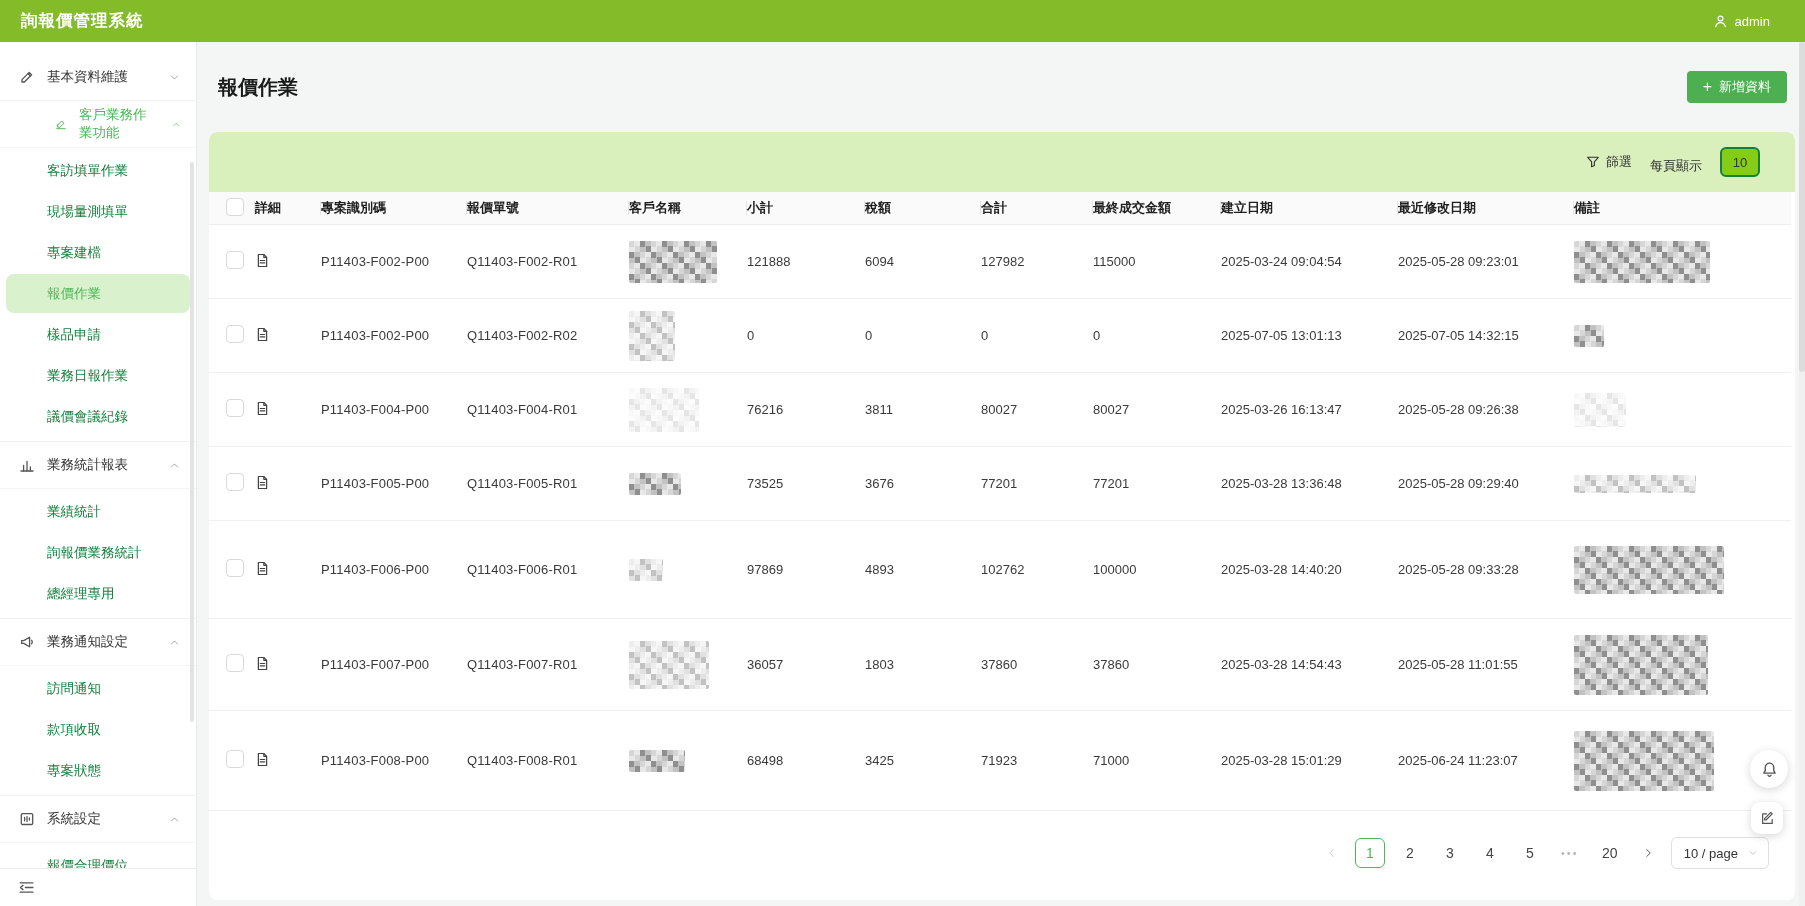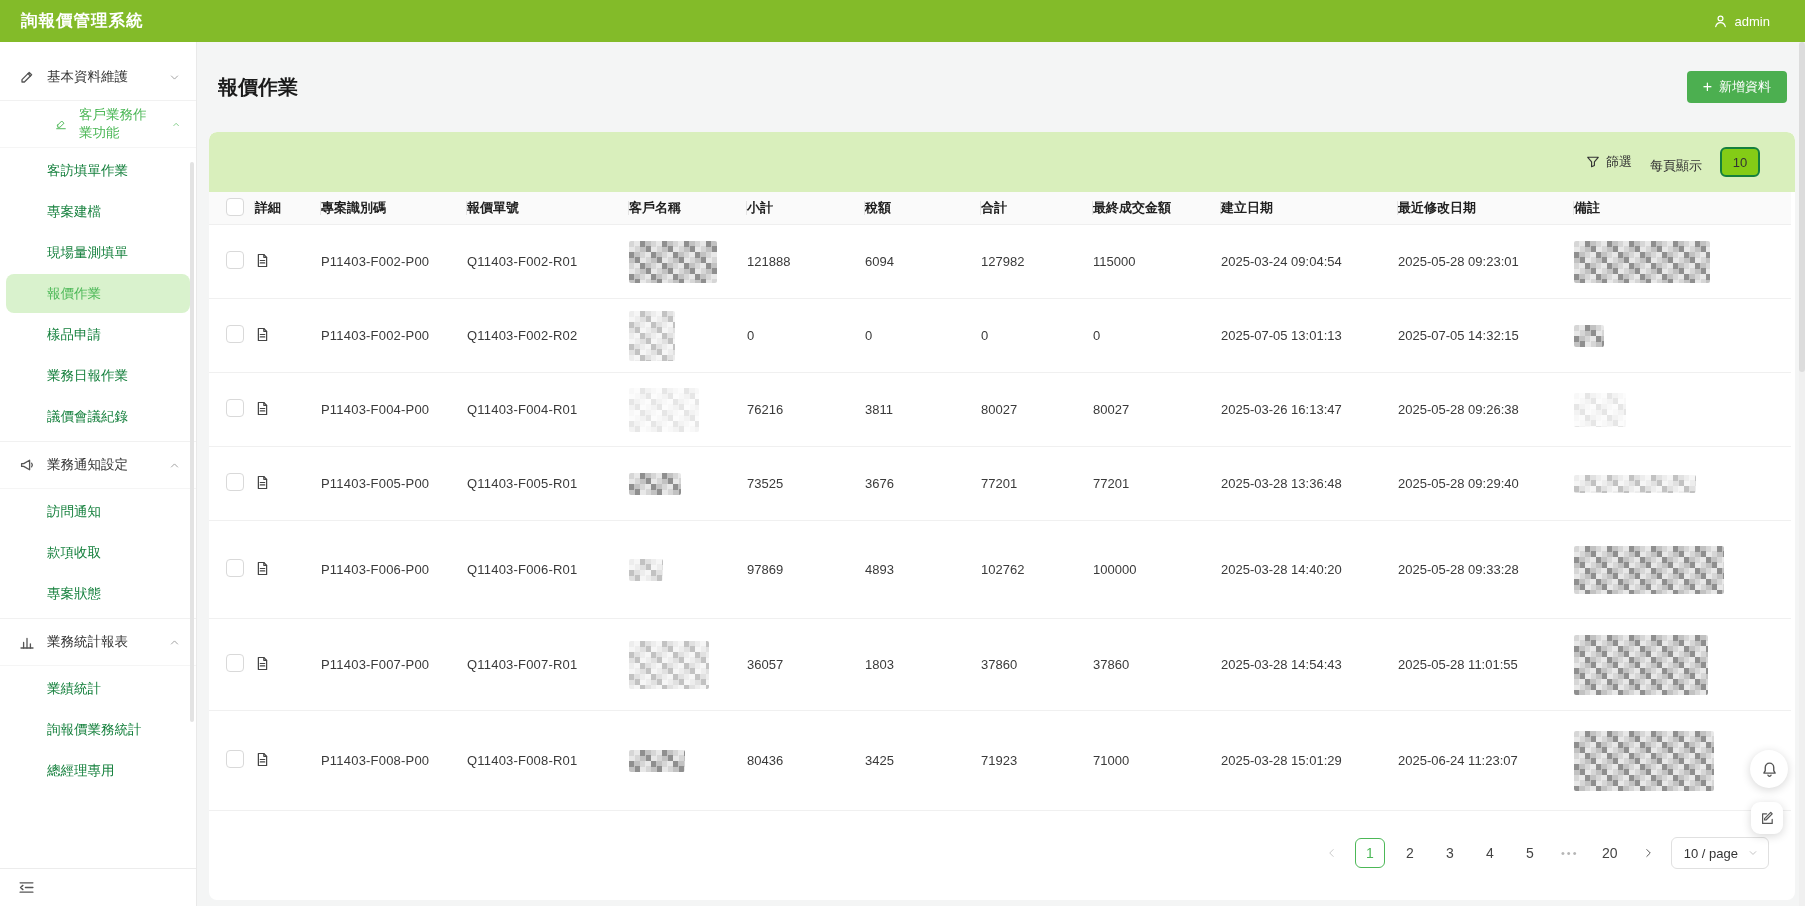--- a/index.html
+++ b/index.html
@@ -212,32 +212,53 @@
               </span>
               <span>客戶業務作業功能</span>
               <span class="chev" style="display: inline-flex;">
                 <svg viewBox="0 0 16 16" fill="none" stroke="currentColor" stroke-width="1.3" stroke-linecap="round" stroke-linejoin="round" width="100%" height="100%">
                   <path d="M3.5 10.2 8 5.7l4.5 4.5"></path>
                 </svg>
               </span>
             </div>
             <div class="submenu">
               <div class="sub-item">客訪填單作業</div>
+              <div class="sub-item">現場量測填單</div>
               <div class="sub-item">專案建檔</div>
-              <div class="sub-item">現場量測填單</div>
               <div class="sub-item active">報價作業</div>
               <div class="sub-item">樣品申請</div>
               <div class="sub-item">業務日報作業</div>
               <div class="sub-item">議價會議紀錄</div>
             </div>
           </div>
           <div class="menu-group bordered">
             <div class="group-row">
               <span class="gicon" style="display: inline-flex;">
                 <svg viewBox="0 0 16 16" fill="none" stroke="currentColor" stroke-width="1.3" stroke-linecap="round" stroke-linejoin="round" width="100%" height="100%">
+                  <path d="M2 14h12"></path>
+                  <path d="M4.6 14V8.4M8 14V4.4M11.4 14V9.8"></path>
+                </svg>
+              </span>
+              <span>業務統計報表</span>
+              <span class="chev" style="display: inline-flex;">
+                <svg viewBox="0 0 16 16" fill="none" stroke="currentColor" stroke-width="1.3" stroke-linecap="round" stroke-linejoin="round" width="100%" height="100%">
+                  <path d="M3.5 10.2 8 5.7l4.5 4.5"></path>
+                </svg>
+              </span>
+            </div>
+            <div class="submenu">
+              <div class="sub-item">業績統計</div>
+              <div class="sub-item">詢報價業務統計</div>
+              <div class="sub-item">總經理專用</div>
+            </div>
+          </div>
+          <div class="menu-group bordered">
+            <div class="group-row">
+              <span class="gicon" style="display: inline-flex;">
+                <svg viewBox="0 0 16 16" fill="none" stroke="currentColor" stroke-width="1.3" stroke-linecap="round" stroke-linejoin="round" width="100%" height="100%">
                   <path d="M2.6 6.6v2.8h2.1l5.9 3.4V3.2L4.7 6.6H2.6z"></path>
                   <path d="M12.6 6.2a2.8 2.8 0 0 1 0 3.6"></path>
                 </svg>
               </span>
               <span>業務通知設定</span>
               <span class="chev" style="display: inline-flex;">
                 <svg viewBox="0 0 16 16" fill="none" stroke="currentColor" stroke-width="1.3" stroke-linecap="round" stroke-linejoin="round" width="100%" height="100%">
                   <path d="M3.5 10.2 8 5.7l4.5 4.5"></path>
                 </svg>
               </span>
@@ -245,35 +266,33 @@
             <div class="submenu">
               <div class="sub-item">訪問通知</div>
               <div class="sub-item">款項收取</div>
               <div class="sub-item">專案狀態</div>
             </div>
           </div>
           <div class="menu-group bordered">
             <div class="group-row">
               <span class="gicon" style="display: inline-flex;">
                 <svg viewBox="0 0 16 16" fill="none" stroke="currentColor" stroke-width="1.3" stroke-linecap="round" stroke-linejoin="round" width="100%" height="100%">
-                  <path d="M2 14h12"></path>
-                  <path d="M4.6 14V8.4M8 14V4.4M11.4 14V9.8"></path>
-                </svg>
-              </span>
-              <span>業務統計報表</span>
+                  <rect x="2.3" y="2.7" width="11.4" height="10.8" rx="1.2"></rect>
+                  <path d="M5.6 9.8V6.4M8 10.6V5.6M10.4 9V6.8"></path>
+                </svg>
+              </span>
+              <span>系統設定</span>
               <span class="chev" style="display: inline-flex;">
                 <svg viewBox="0 0 16 16" fill="none" stroke="currentColor" stroke-width="1.3" stroke-linecap="round" stroke-linejoin="round" width="100%" height="100%">
                   <path d="M3.5 10.2 8 5.7l4.5 4.5"></path>
                 </svg>
               </span>
             </div>
             <div class="submenu">
-              <div class="sub-item">業績統計</div>
-              <div class="sub-item">詢報價業務統計</div>
-              <div class="sub-item">總經理專用</div>
+              <div class="sub-item">報價合理價位</div>
             </div>
           </div>
         </nav>
       <div class="sidebar-thumb"></div>
       <div class="sidebar-footer">
         <span class="fold" id="fold-icon-slot">
             <svg viewBox="0 0 16 16" fill="none" stroke="currentColor" stroke-width="1.3" stroke-linecap="round" stroke-linejoin="round" width="100%" height="100%">
               <path d="M2 3.6h12M7 8h7M2 12.4h12"></path>
               <path d="M4.6 6 2.4 8l2.2 2"></path>
             </svg>
@@ -487,21 +506,21 @@
                       <path d="M3.6 1.6h5.8l3 3v9.8H3.6V1.6z"></path>
                       <path d="M9.4 1.6v3h3"></path>
                       <path d="M5.6 8h4.8M5.6 10.6h4.8"></path>
                     </svg>
                   </span></td>
                 <td class="mono-id">P11403-F008-P00</td>
                 <td class="mono-id">Q11403-F008-R01</td>
                 <td>
                   <div class="pix pix-med" style="width: 56px; height: 22px;"></div>
                 </td>
-                <td>80436</td>
+                <td>68498</td>
                 <td>3425</td>
                 <td>71923</td>
                 <td>71000</td>
                 <td>2025-03-28 15:01:29</td>
                 <td>2025-06-24 11:23:07</td>
                 <td>
                   <div class="pix pix-med" style="width: 140px; height: 60px;"></div>
                 </td>
               </tr>
             </tbody>

